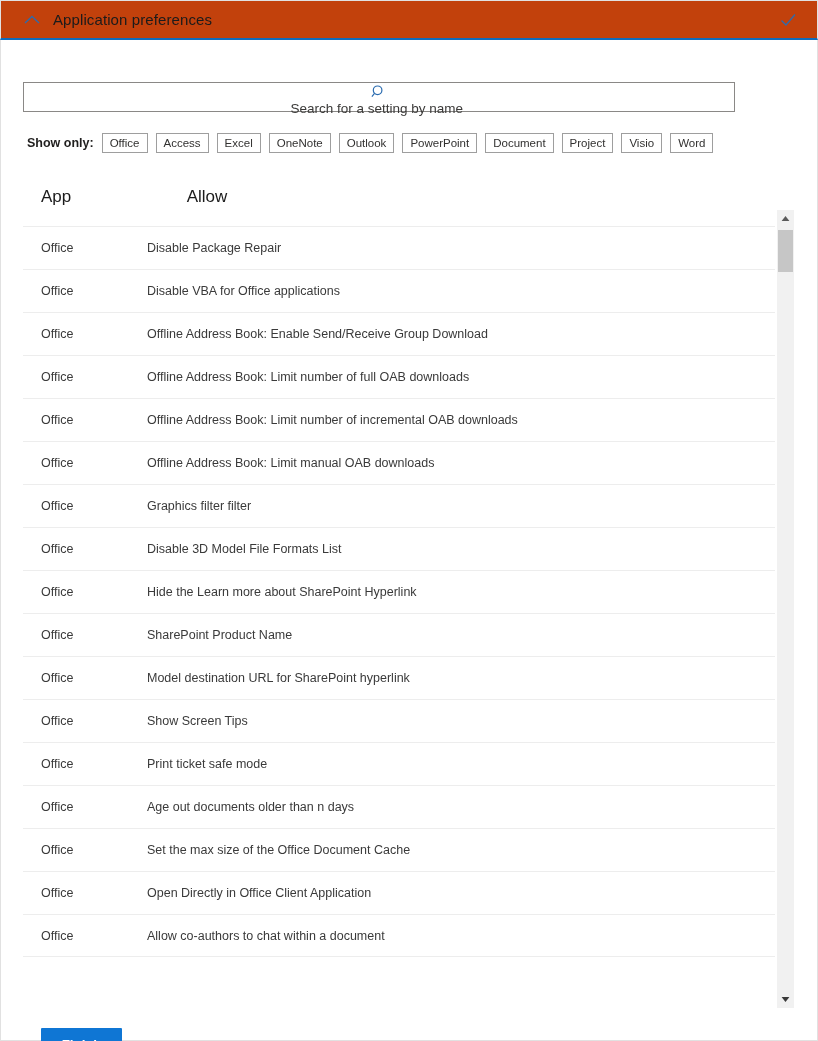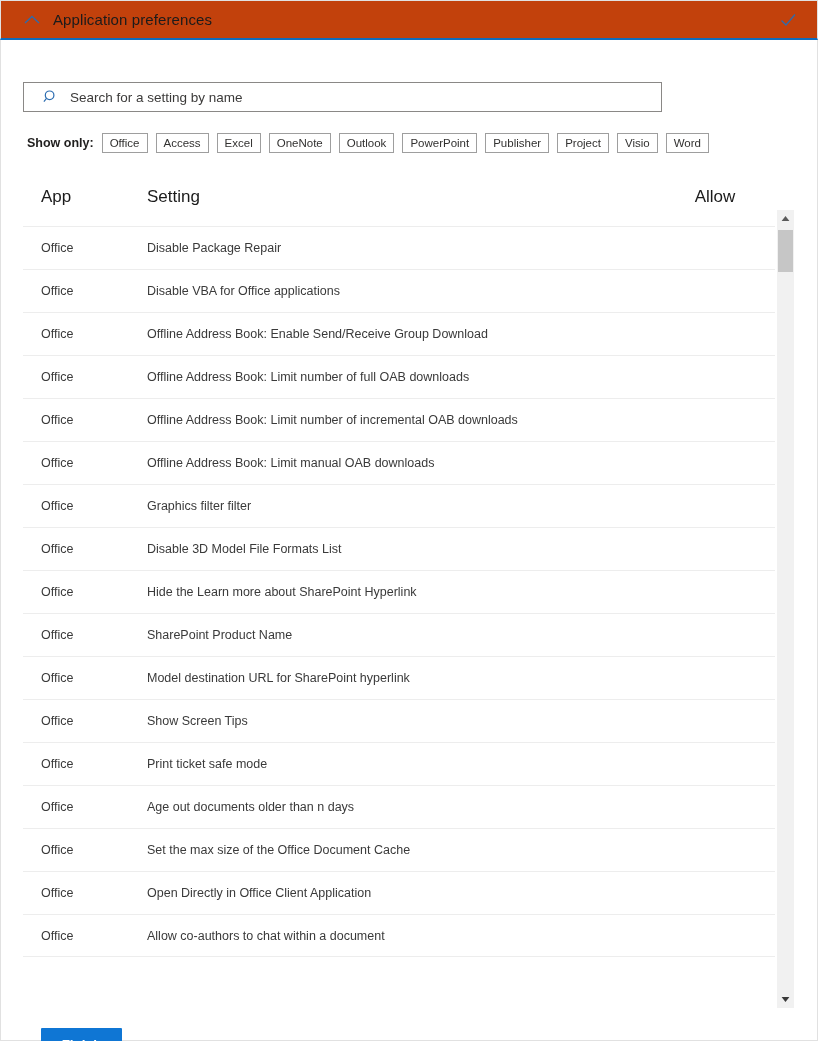--- a/index.html
+++ b/index.html
@@ -78,28 +78,29 @@
     border-right: 1px solid #e1e1e1;
     border-bottom: 1px solid #e1e1e1;
     background: #ffffff;
   }
 
   
   .search-box {
     position: absolute;
     left: 22px;
     top: 42px;
-    width: 639px;
+    width: 712px;
     height: 30px;
     box-sizing: border-box;
     border: 1px solid #8a8886;
     background: #ffffff;
     display: flex;
     align-items: center;
     padding: 0 8px;
+    flex-direction: column;
   }
   .search-icon {
     width: 18px;
     height: 18px;
     margin-left: 10px;
     margin-right: 10px;
     flex: 0 0 auto;
     display: flex;
     align-items: center;
     justify-content: center;
@@ -274,30 +275,29 @@
     </div>
 
     <div class="filters">
       <span class="filters-label">Show only:</span>
       <button class="chip">Office</button>
       <button class="chip">Access</button>
       <button class="chip">Excel</button>
       <button class="chip">OneNote</button>
       <button class="chip">Outlook</button>
       <button class="chip">PowerPoint</button>
-      <button class="chip">Publisher</button>
+      <button class="chip">Document</button>
       <button class="chip">Project</button>
       <button class="chip">Visio</button>
       <button class="chip">Word</button>
     </div>
 
     <div class="table-wrap">
       <div class="t-header">
         <div class="col col-app">App</div>
-        <div class="col col-set">Setting</div>
         <div class="col col-stat">Allow</div>
       </div>
       <div id="rows-container">
           <div class="t-row">
             <div class="cell col-app">Office</div>
             <div class="cell col-set">Disable Package Repair</div>
             <div class="cell col-stat"></div>
           </div>
           <div class="t-row">
             <div class="cell col-app">Office</div>

